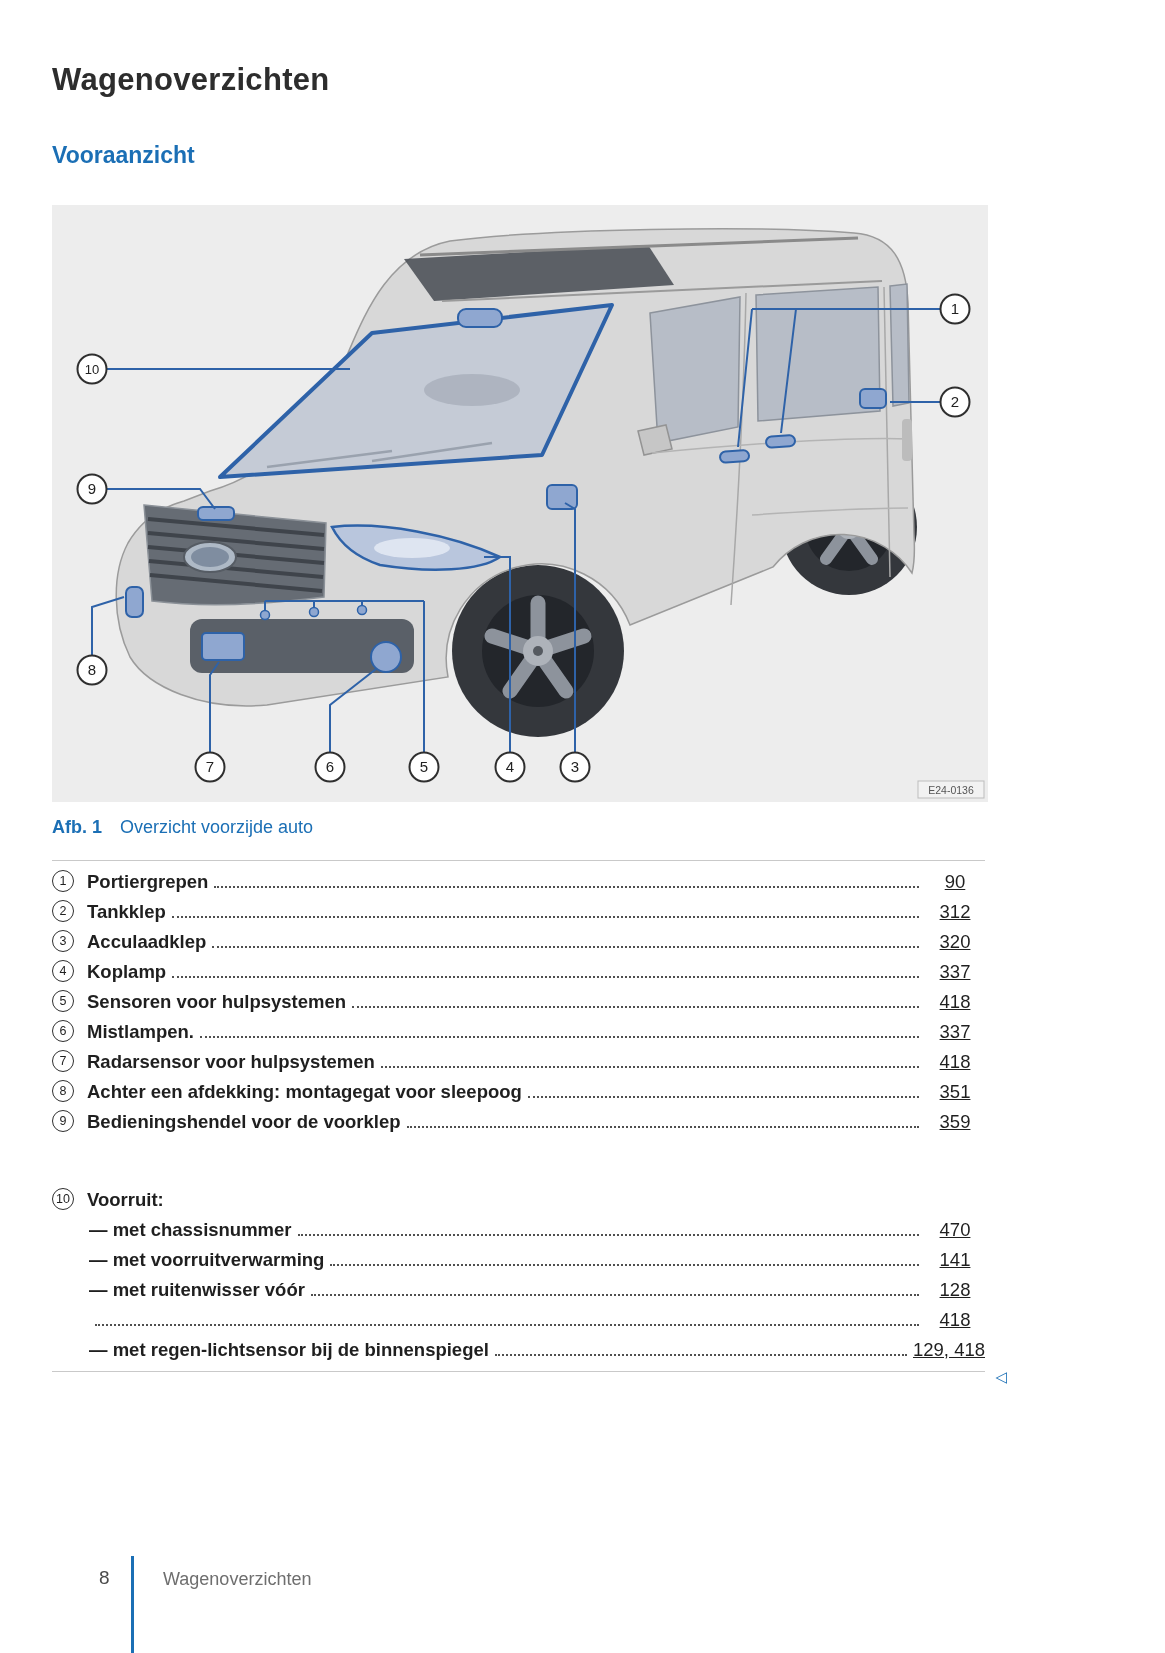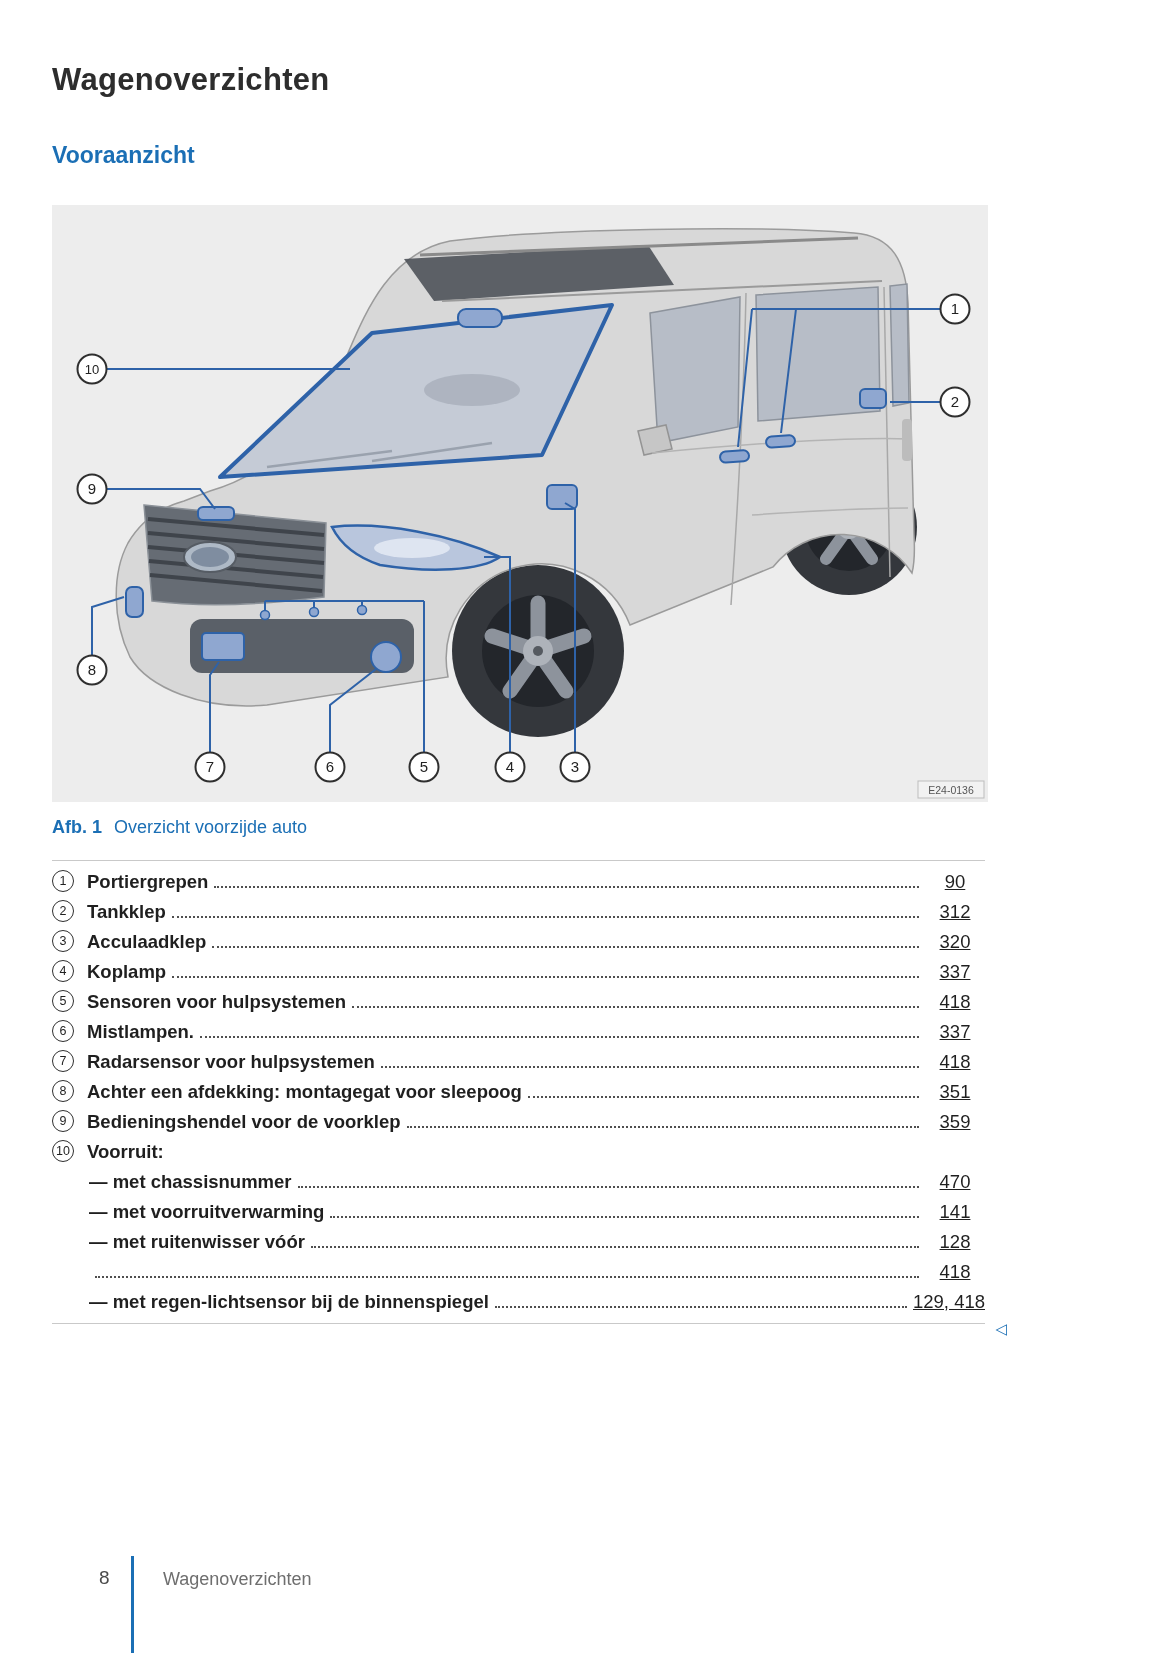--- a/index.html
+++ b/index.html
@@ -6,31 +6,31 @@
   body{
     width:1165px;height:1653px;position:relative;background:#ffffff;
     font-family:"Liberation Sans",sans-serif;color:#1f1f1f;overflow:hidden;
   }
   .page{position:absolute;left:52px;top:0;width:936px;}
   h1.title{margin:62px 0 0;font-size:31px;line-height:36px;font-weight:700;color:#2d2d2d;letter-spacing:.3px;}
   h2.section{margin:44px 0 16px;font-size:23px;line-height:27px;font-weight:700;color:#1b6fb5;}
   .figure{margin-top:36px;width:936px;height:597px;background:#ededed;position:relative;}
   .figure svg{display:block;width:936px;height:597px;}
   .caption{margin-top:15px;font-size:18px;line-height:21px;color:#1b6fb5;}
-  .caption .afb{font-weight:700;margin-right:12px;}
+  .caption .afb{font-weight:700;margin-right:18px;}
   .legend{margin-top:22px;width:933px;border-top:1px solid #c9c9c9;border-bottom:1px solid #c9c9c9;padding:6px 0 6px;position:relative;}
   .row{display:flex;align-items:flex-end;padding:4px 0;}
   .row .num{flex:none;width:22px;height:22px;border:1.4px solid #2f2f2f;border-radius:50%;
     display:flex;align-items:center;justify-content:center;font-size:12.5px;color:#1f1f1f;
     margin-right:13px;box-sizing:border-box;transform:translateY(-1px);}
   .row .label{font-size:18.5px;line-height:22px;white-space:nowrap;font-weight:bold;}
   .row .dots{flex:1;margin:0 6px 5px;border-bottom:2.2px dotted #4f4f4f;min-width:20px;}
   .row .page-ref{flex:none;font-size:18.5px;line-height:22px;min-width:60px;text-align:center;text-decoration:underline;}
   .row.sub{padding-left:37px;}
-  .row.no-leader .label{flex:1;}
+  .row.no-leader .label{flex:1;margin-top:48px;}
   .nav-arrow{position:absolute;right:-22px;bottom:-13px;font-size:15px;color:#1b6fb5;line-height:1;}
   .footer-num{position:absolute;left:99px;top:1567px;font-size:19px;color:#4a4a4a;}
   .footer-bar{position:absolute;left:131px;top:1556px;width:2.5px;height:97px;background:#1b6fb5;}
   .footer-title{position:absolute;left:163px;top:1569px;font-size:18px;color:#6e6e6e;}
 </style>
 </head>
 <body>
 
 <div class="page">
 

